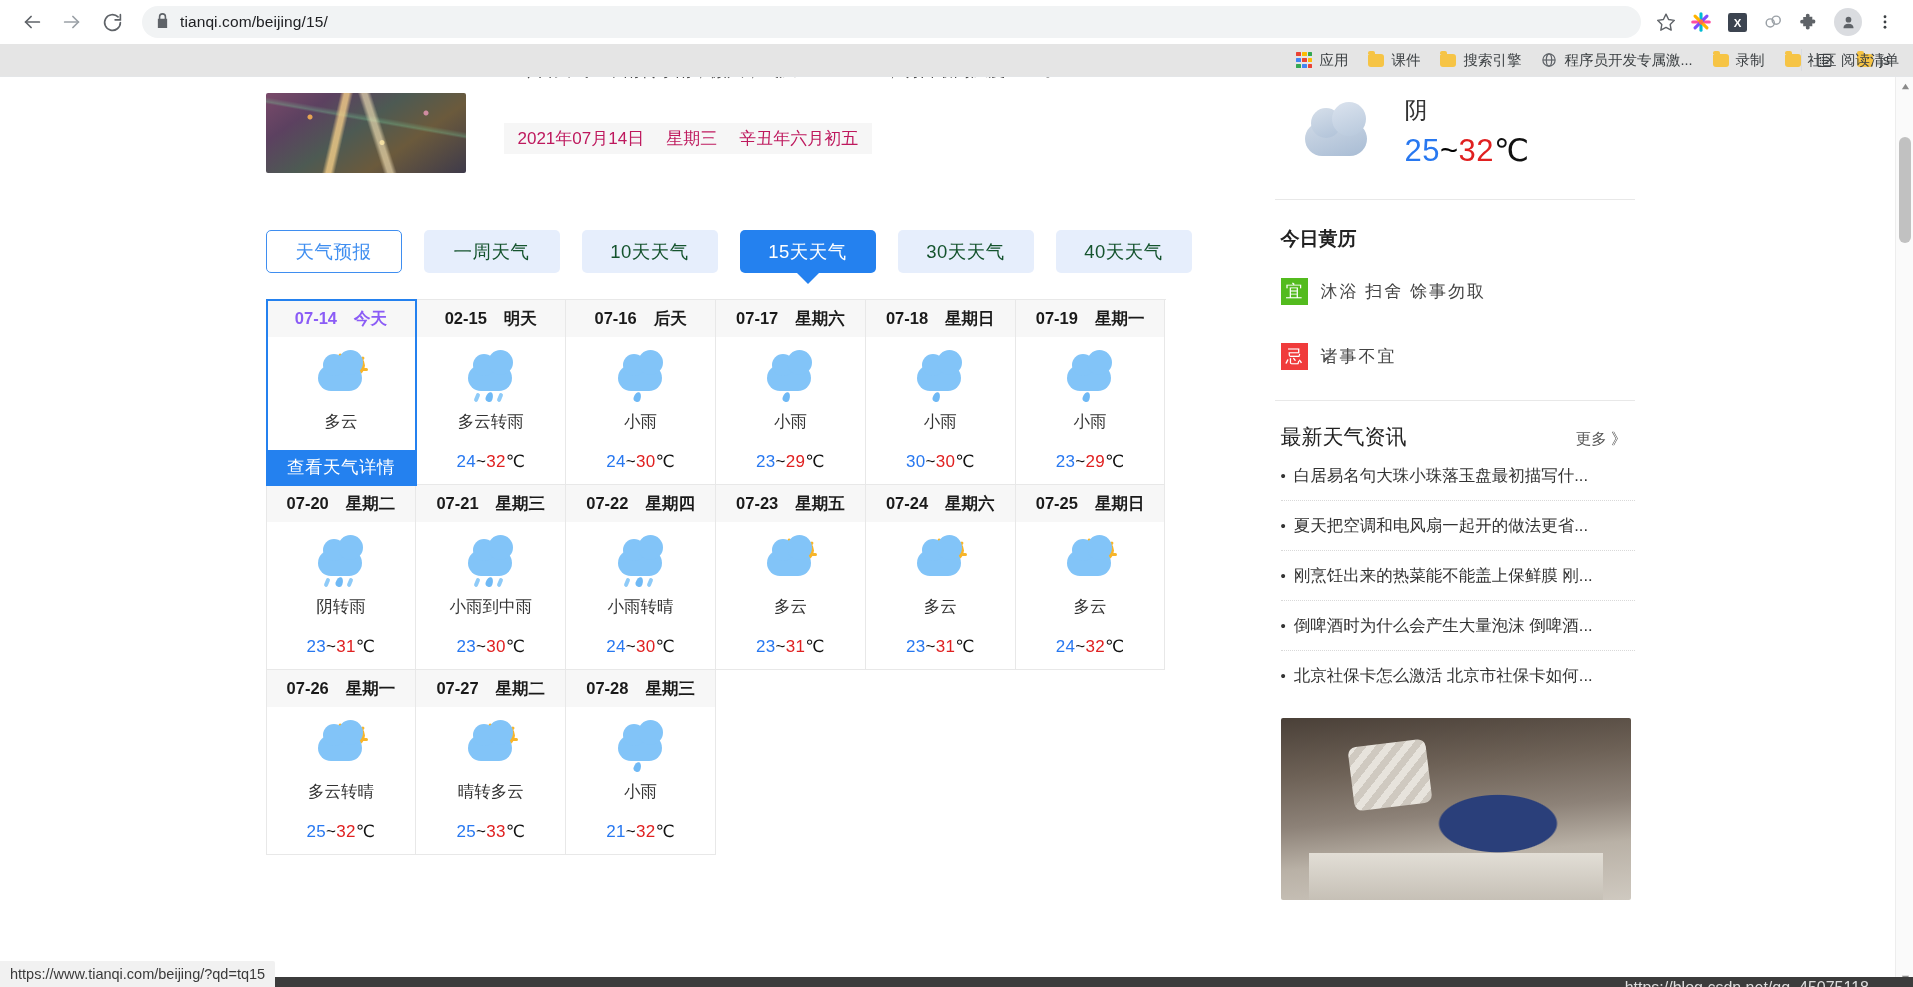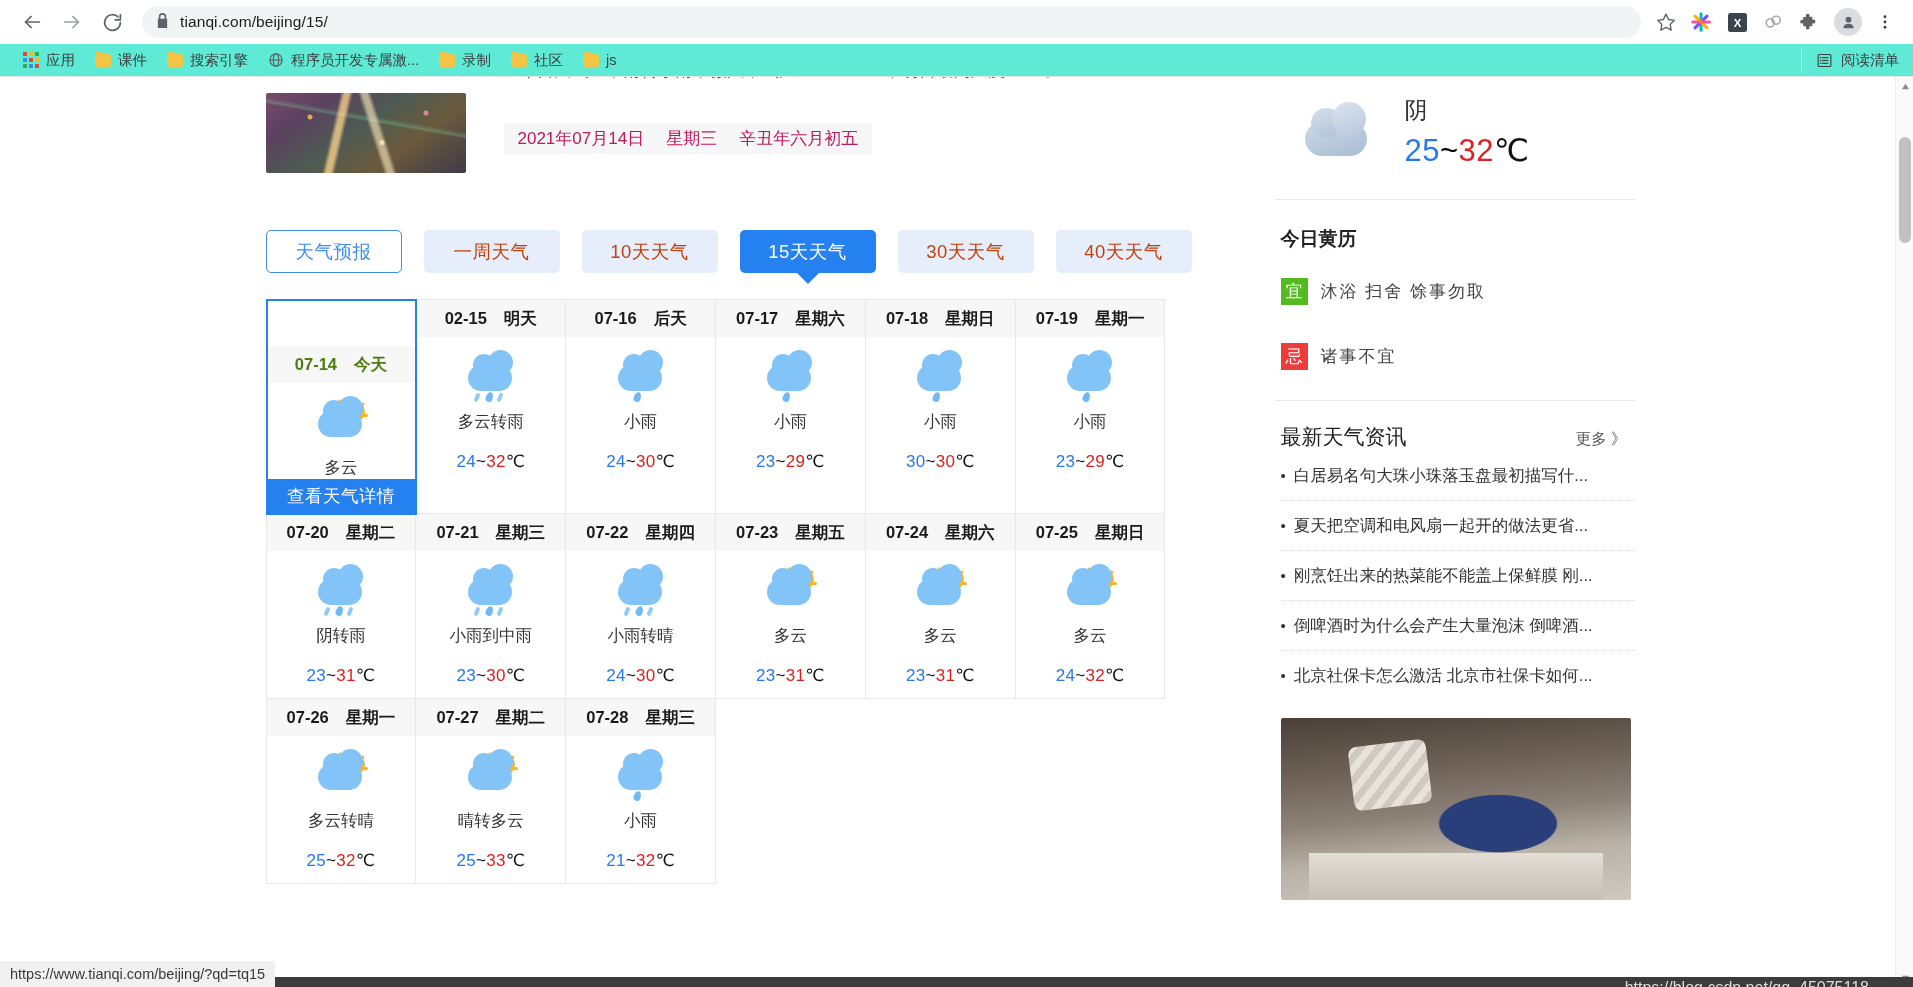--- a/index.html
+++ b/index.html
@@ -40,22 +40,22 @@
   }
   #avatar-btn {
     width: 28px; height: 28px; border-radius: 50%; background: #dadce0;
     display: flex; align-items: center; justify-content: center;
     margin: 0 5px; flex: none; cursor: pointer;
   }
   #menu-btn { width: 28px; height: 28px; }
 
   #bookmarks-bar {
     height: 33px; display: flex; align-items: center;
-    padding: 0 14px; gap: 2px; background: #5eead4;
-    border-bottom: 1px solid #e4e6e8; position: relative;
+    padding: 0 14px; gap: 2px; background: #e5e5e5;
+    border-bottom: 1px solid #e4e6e8; position: relative; justify-content: flex-end;
   }
   .bm {
     display: flex; align-items: center; gap: 7px;
     padding: 4px 9px; border-radius: 4px; cursor: pointer;
     font-size: 14.5px; color: #3c4043; white-space: nowrap;
   }
   .folder-ico {
     width: 16px; height: 13px; flex: none;
     background: #f6c445; border-radius: 1.5px 3px 3px 3px; position: relative;
   }
@@ -124,21 +124,21 @@
   }
 
   
   #tabs {
     display: flex; gap: 22px; margin-top: 57px; margin-left: 8px;
   }
   .tab {
     width: 136px; height: 43px; border-radius: 5px;
     display: flex; align-items: center; justify-content: center;
     font-size: 18.5px; cursor: pointer; position: relative;
-    background: #e6eefc; color: #c2410c; letter-spacing: .5px;
+    background: #e6eefc; color: #14532d; letter-spacing: .5px;
   }
   .tab.outline {
     background: #ffffff; border: 1.5px solid #3f8ef0; color: #3f8ef0;
   }
   .tab.active { background: #2481ef; color: #ffffff; }
   .tab.active:after {
     content: ""; position: absolute; left: 50%; bottom: -11px;
     transform: translateX(-50%);
     border-left: 11px solid transparent; border-right: 11px solid transparent;
     border-top: 11px solid #2481ef;
@@ -154,21 +154,21 @@
     border-right: 1px solid #e8e8e8; border-bottom: 1px solid #e8e8e8;
     background: #ffffff; position: relative; min-height: 185px;
     display: flex; flex-direction: column; cursor: pointer;
   }
   .cell.blank { border-right: none; border-bottom: none; cursor: default; }
   .cell-head {
     height: 37px; background: #f7f7f7; display: flex;
     align-items: center; justify-content: center; gap: 17px;
     font-size: 16.5px; font-weight: bold; color: #1a1a1a;
   }
-  .cell.today .cell-head { color: #4d7c0f; margin-top: 46px; }
+  .cell.today .cell-head { color: #8b5cf6; }
   .cell-body {
     flex: 1; display: flex; flex-direction: column; align-items: center;
     padding-top: 14px;
   }
   .wx-desc { font-size: 16.5px; color: #333; margin-top: 8px; }
   .wx-temp { font-size: 17px; margin-top: 18px; color: #111; letter-spacing: .3px; }
   .wx-temp .lo { color: #2878f0; }
   .wx-temp .hi { color: #e02020; }
   .wx-temp .unit { color: #111; }
 

